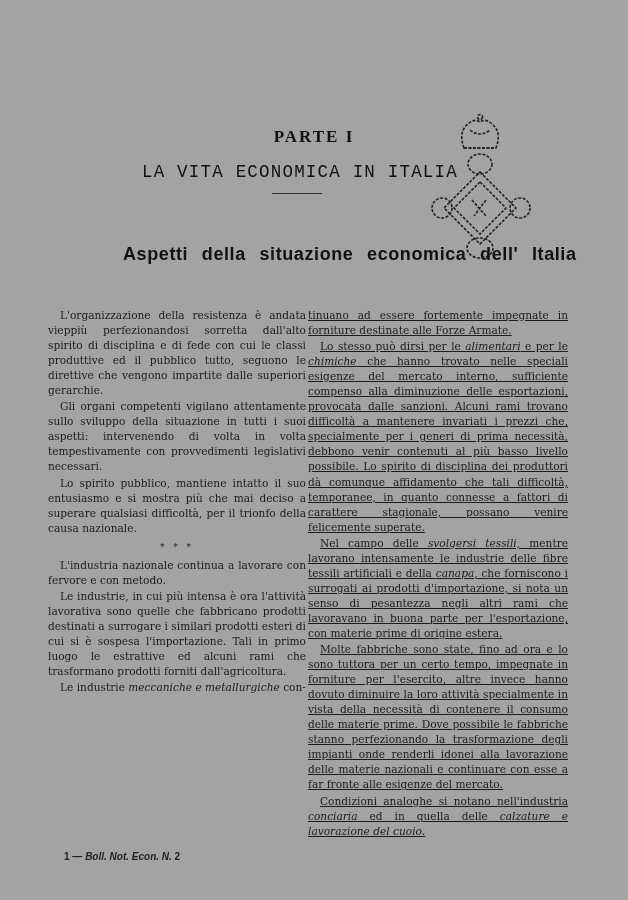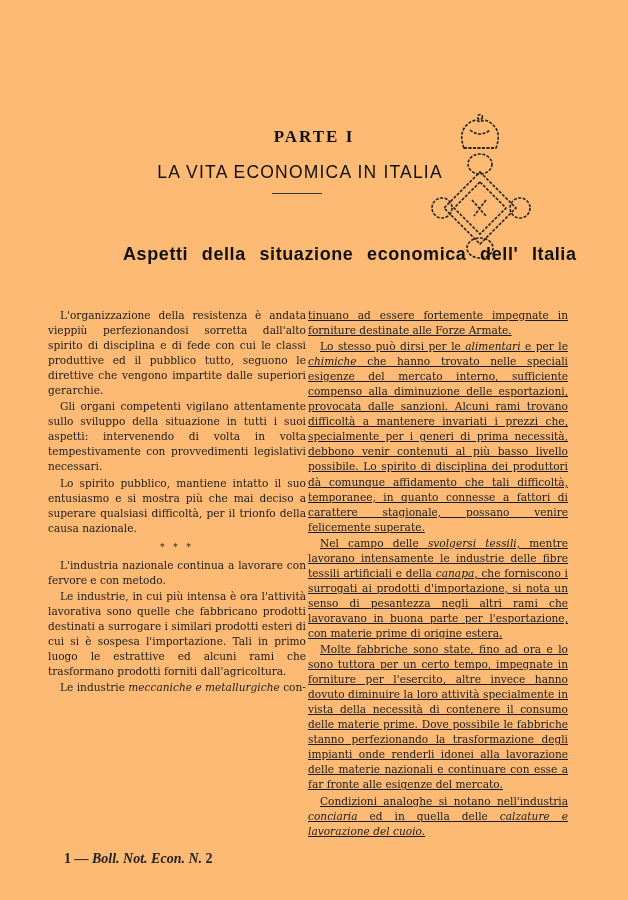--- a/index.html
+++ b/index.html
@@ -1,30 +1,30 @@
 <!DOCTYPE html>
 <html><head>
 <meta charset="utf-8">
 <style>
   html, body { margin: 0; padding: 0; background: #ffffff; }
   body {
     width: 628px; height: 900px; position: relative; overflow: hidden;
     font-family: "DejaVu Serif", "Liberation Serif", serif;
     color: #1a1a1a;
   }
-  .page { position: absolute; inset: 0; background: #fdba74; }
+  .page { position: absolute; inset: 0; background: #a3a3a3; }
 
   .part-label {
     position: absolute; left: 0; width: 628px; top: 127px; text-align: center;
     font-family: "Liberation Serif", serif; font-weight: bold;
     font-size: 17px; letter-spacing: 2px; color: #111;
   }
   .main-title {
     position: absolute; left: 0; width: 600px; top: 162px; text-align: center;
-    font-family: Liberation Sans, sans-serif; font-weight: normal;
+    font-family: Liberation Mono, monospace; font-weight: normal;
     font-size: 17.5px; letter-spacing: 1.2px; color: #111;
     padding-left: 0;
   }
   .title-rule {
     position: absolute; left: 272px; top: 193px; width: 50px; height: 1px; background: #333;
   }
   .section-heading {
     position: absolute; left: 123px; top: 244px; width: 360px;
     font-family: "Liberation Sans", sans-serif; font-weight: bold;
     font-size: 18px; letter-spacing: 0.6px; word-spacing: 8px; color: #111;
@@ -41,22 +41,22 @@
   }
   .col-left { left: 48px; }
   .col-right { left: 308px; width: 260px; text-decoration: underline; }
   .column p { margin: 0 0 1px 0; text-indent: 12px; }
   .column p.cont { text-indent: 0; }
   .column em { font-style: italic; }
   .separator { text-align: center; font-size: 9px; letter-spacing: 3px; margin: 4px 0 3px 0; text-indent: 0; }
 
   .footer {
     position: absolute; left: 64px; top: 851px;
-    font-size: 14px; font-weight: bold; color: #222;
-    font-family: Liberation Serif, serif;
+    font-size: 10px; font-weight: bold; color: #222;
+    font-family: Liberation Sans, sans-serif;
   }
   .footer em { font-style: italic; }
 </style>
 </head>
 <body>
 
 <div class="page">
 
   <div class="part-label">PARTE I</div>
   <div class="main-title">LA VITA ECONOMICA IN ITALIA</div>

